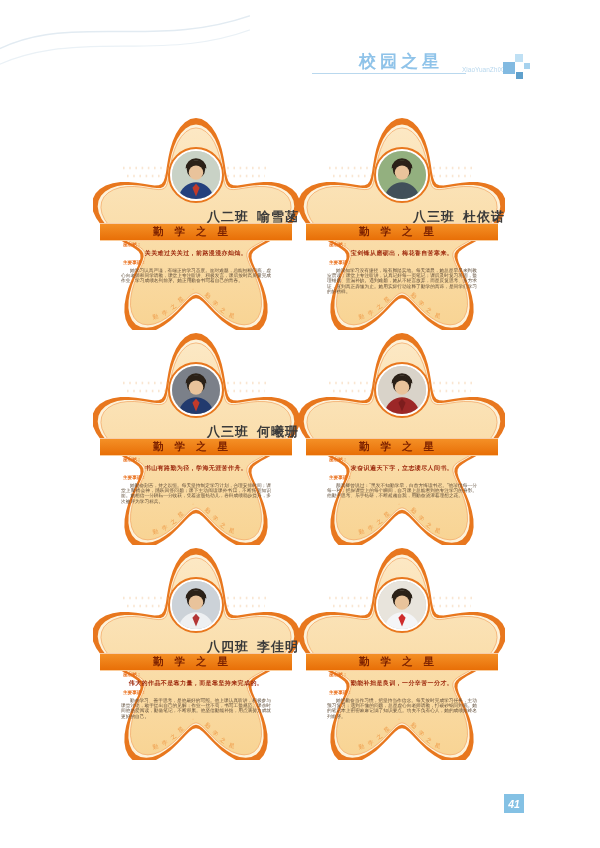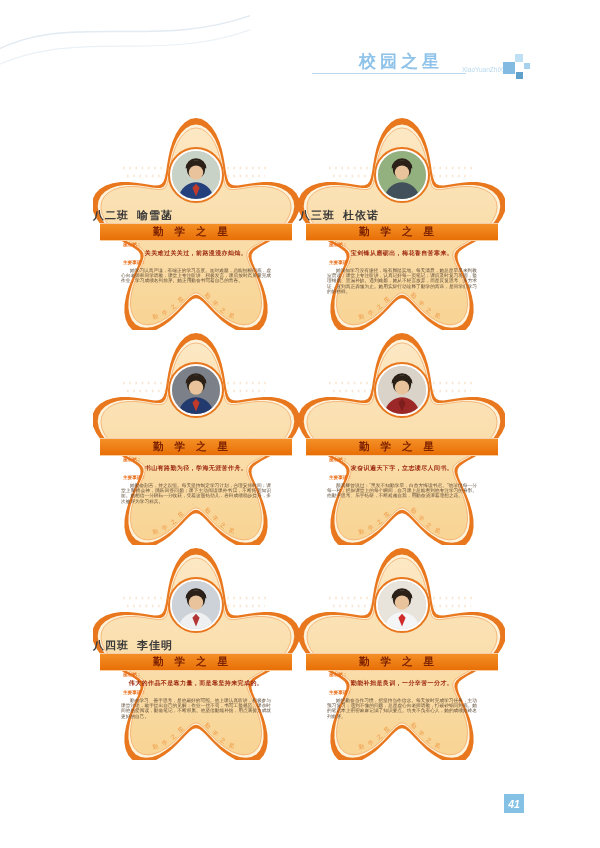--- a/index.html
+++ b/index.html
@@ -27,22 +27,22 @@
     display:grid;grid-template-columns:206px 206px;grid-template-rows:212px 212px 212px;row-gap:3px;}
   .card{position:relative;width:206px;height:212px;}
   .star-svg{position:absolute;left:0;top:0;width:206px;height:212px;}
   .card-content{position:absolute;left:0;top:0;width:206px;height:212px;}
 
   .photo{position:absolute;left:75px;top:29px;width:48px;height:48px;padding:2px;background:#fff;
     border:2px solid var(--star-border);border-radius:50%;}
   .photo-inner{width:48px;height:48px;border-radius:50%;overflow:hidden;background:#ccc;}
   .photo-inner svg{display:block;width:100%;height:100%;}
 
-  .name-line{position:absolute;left:0;top:90px;width:100%;text-align:left;
-    font-size:11px;font-weight:bold;color:var(--name-color);letter-spacing:1px;}
+  .name-line{position:absolute;left:0;top:90px;width:100%;text-align:right;
+    font-size:13px;font-weight:bold;color:var(--name-color);letter-spacing:1px;}
   .name-line .cls{margin-right:8px;}
 
   .banner{position:absolute;left:7px;right:7px;top:105px;height:16px;
     background:linear-gradient(180deg,var(--banner-g1),var(--banner-g2));
     border-top:1px solid rgba(255,255,255,.65);border-bottom:1px solid rgba(255,255,255,.55);}
   .banner span{display:block;text-align:center;line-height:15px;font-size:10.5px;font-weight:bold;
     font-family:"Liberation Serif",serif;color:var(--banner-text);letter-spacing:11px;}
 
   .lbl{position:absolute;left:30px;font-size:4.6px;font-weight:bold;color:var(--label-color);}
   .motto-lbl{top:124px;}
@@ -180,20 +180,23 @@
           <svg viewBox="0 0 60 60">
             <rect class="av-bg" x="0" y="0" width="60" height="60" fill="#7b8089"></rect>
             <circle cx="30" cy="23" r="11.5" fill="#2B2118"></circle>
             <circle cx="30" cy="27" r="9" fill="#E9C39B"></circle>
             <path d="M17 22 a13 13 0 0 1 26 0 l-4 -1 a9 9 0 0 0 -18 0 Z" fill="#2B2118"></path>
             <path class="av-shirt" d="M8 60 C10 45 21 39 30 39 C39 39 50 45 52 60 Z" fill="#223a6e"></path>
             <path class="av-accent" d="M30 41 l4.5 5 -4.5 11 -4.5 -11 Z" fill="#c23a2a"></path>
           </svg>
         </div>
       </div>
+      <div class="name-line">
+        <span class="cls">八三班</span><span>何曦珊</span>
+      </div>
       <div class="banner">
         <span>勤学之星</span>
       </div>
       <div class="lbl motto-lbl">座右铭：</div>
       <div class="motto">书山有路勤为径，学海无涯苦作舟。</div>
       <div class="lbl deeds-lbl">主要事迹：</div>
       <p class="deeds">她勤奋刻苦，持之以恒。每天坚持制定学习计划，合理安排时间；课堂上聚精会神，踊跃回答问题；课下主动阅读课外书籍，不断拓宽知识面。她相信一分耕耘一分收获，凭着这股钻劲儿，各科成绩稳步提升，多次被评为学习标兵。</p>
     </div>
   </div>
 

